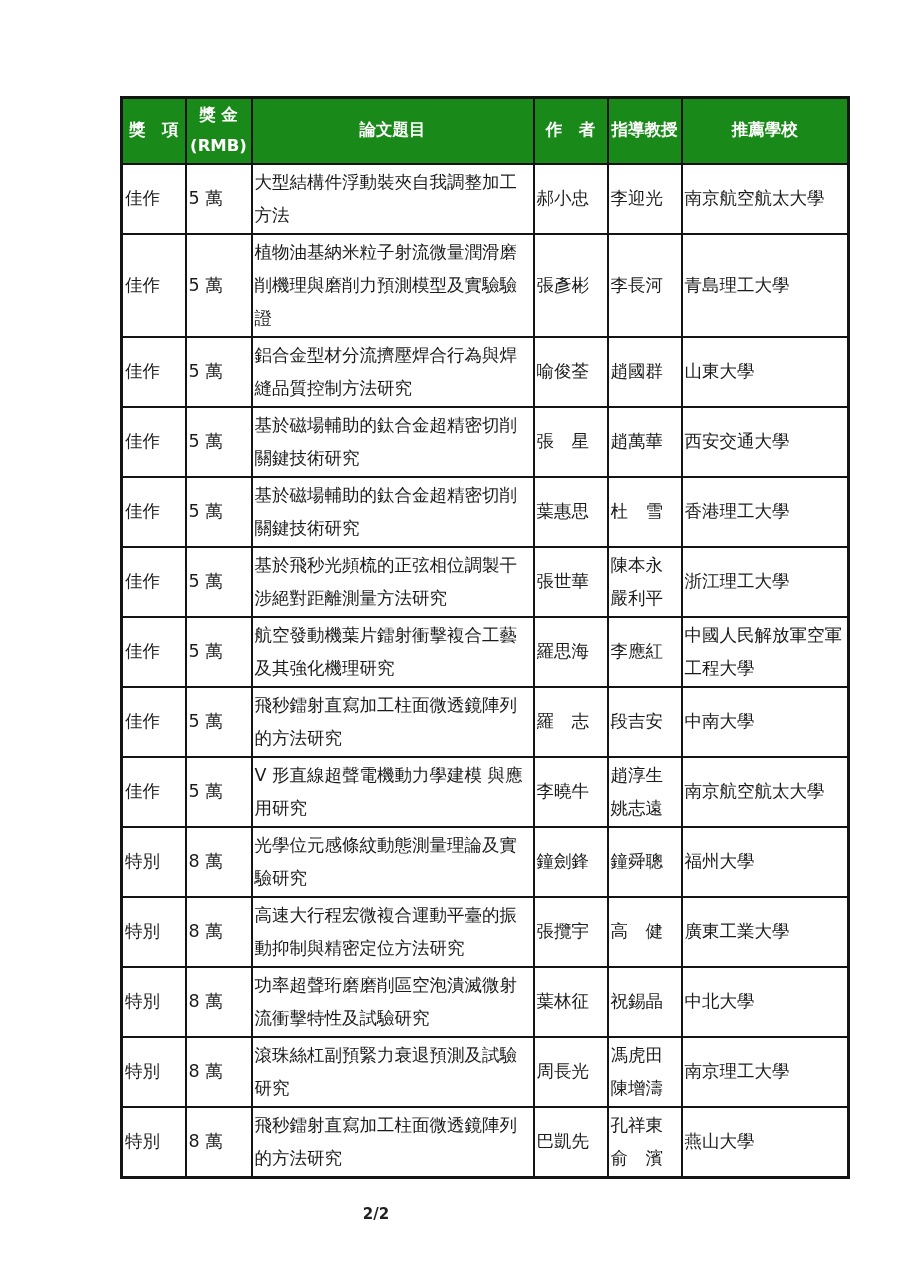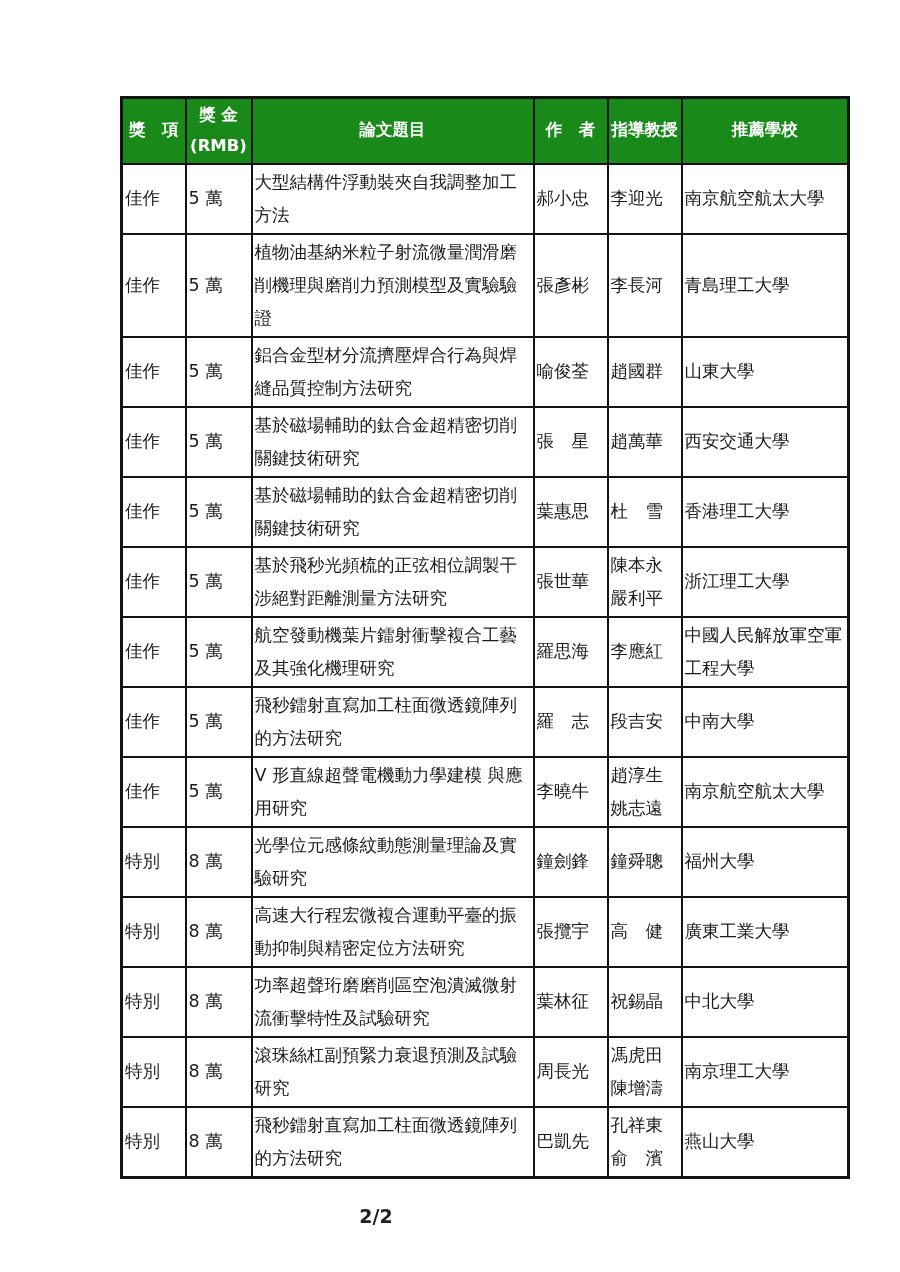--- a/index.html
+++ b/index.html
@@ -57,21 +57,21 @@
     padding: 1px 2px;
   }
   td.c-award, td.c-prize, td.c-author, td.c-advisor { }
   td.c-title, td.c-school { text-align: left; padding-left: 3px; padding-right: 1px; }
   .page-number {
     position: absolute;
     top: 1205px;
     left: 0;
     width: 724px;
     text-align: center;
-    font-size: 19px;
+    font-size: 15px;
     font-weight: 600;
     color: #222222;
   }
 </style>
 </head>
 <body>
 
 <div class="page">
 
   <table class="awards">

